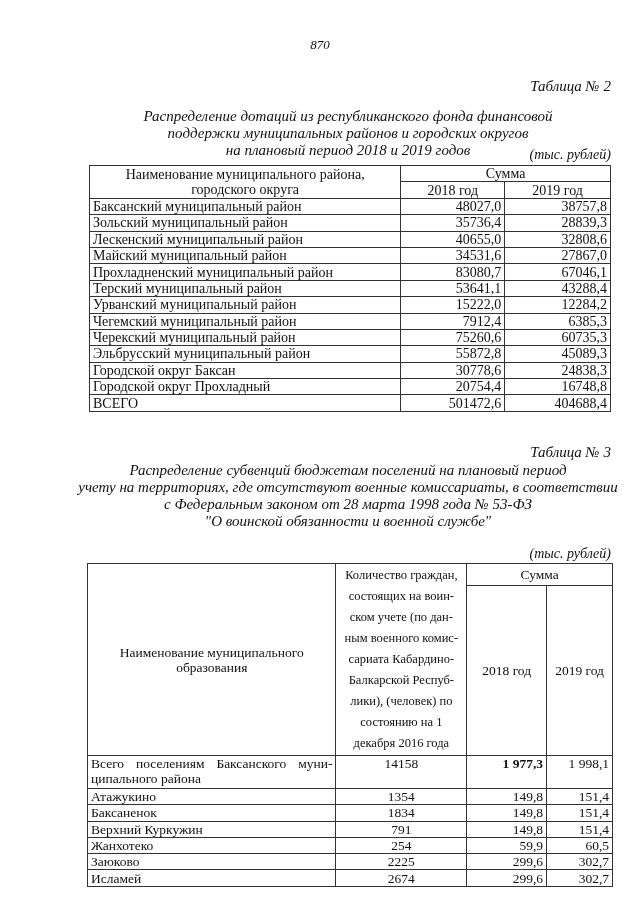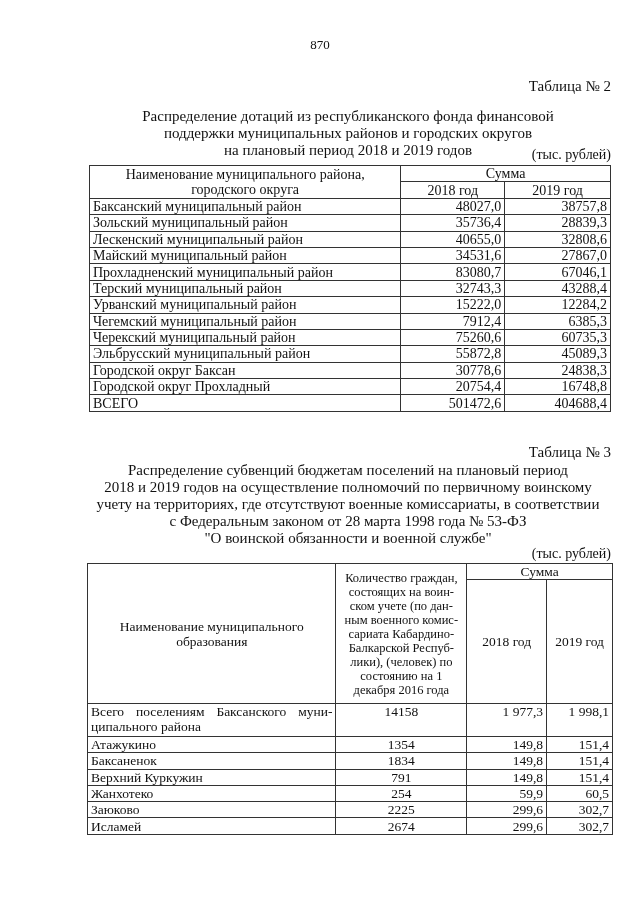--- a/index.html
+++ b/index.html
@@ -1,31 +1,31 @@
 <!DOCTYPE html>
 <html><head>
 <meta charset="utf-8">
 <style>
   html, body { margin: 0; padding: 0; background: #ffffff; }
   body {
     width: 640px; height: 905px; position: relative; overflow: hidden;
     font-family: "Liberation Serif", "DejaVu Serif", serif;
     color: #111;
   }
-  .abs { position: absolute; }
+  .abs { position: absolute; font-style: italic; }
   .page-num { left: 0; width: 640px; top: 37px; text-align: center; font-size: 13px; }
   .tbl-label { right: 29px; font-size: 15px; }
   .title { left: 70px; width: 556px; text-align: center; font-size: 15px; line-height: 17px; }
   .units { right: 29px; font-size: 14px; }
   table { border-collapse: collapse; position: absolute; font-size: 14px; }
   td, th { border: 1px solid #333; padding: 0 3px; font-weight: normal; line-height: 15px; vertical-align: middle; }
   .num { text-align: right; }
   .ctr { text-align: center; }
   #t1 td, #t1 th { height: 15.4px; margin-top: 24px; }
-  #t2 th.small { font-size: 12.5px; line-height: 14px; padding: 1px 2px; }
+  #t2 th.small { font-size: 12.5px; line-height: 21px; padding: 1px 2px; }
   #t2 td { height: 15.3px; font-size: 13.5px; }
   .justify { text-align: justify; text-align-last: left; margin-left: 48px; }
 </style>
 </head>
 <body>
 
 <div class="abs page-num">870</div>
 
 <div class="abs tbl-label" style="top:78px;">Таблица № 2</div>
 <div class="abs title" style="top:108px;">
@@ -72,21 +72,21 @@
         <td class="num">34531,6</td>
         <td class="num">27867,0</td>
       </tr>
     <tr>
         <td>Прохладненский муниципальный район</td>
         <td class="num">83080,7</td>
         <td class="num">67046,1</td>
       </tr>
     <tr>
         <td>Терский муниципальный район</td>
-        <td class="num">32743,3</td>
+        <td class="num">53641,1</td>
         <td class="num">43288,4</td>
       </tr>
     <tr>
         <td>Урванский муниципальный район</td>
         <td class="num">15222,0</td>
         <td class="num">12284,2</td>
       </tr>
     <tr>
         <td>Чегемский муниципальный район</td>
         <td class="num">7912,4</td>
@@ -116,21 +116,20 @@
         <td>ВСЕГО</td>
         <td class="num">501472,6</td>
         <td class="num">404688,4</td>
       </tr>
   </tbody>
 </table>
 
 <div class="abs tbl-label" style="top:444px;">Таблица № 3</div>
 <div class="abs title" style="top:462px;">
   <div>Распределение субвенций бюджетам поселений на плановый период</div>
-  <div>2018 и 2019 годов на осуществление полномочий по первичному воинскому</div>
   <div>учету на территориях, где отсутствуют военные комиссариаты, в соответствии</div>
   <div>с Федеральным законом от 28 марта 1998 года № 53-ФЗ</div>
   <div>"О воинской обязанности и военной службе"</div>
 </div>
 <div class="abs units" style="top:546px;">(тыс. рублей)</div>
 
 <table id="t2" style="left:87px; top:563px; width:526px;">
   <colgroup>
       <col style="width:249px">
       <col style="width:131px">
@@ -145,21 +144,21 @@
     </tr>
     <tr style="height:124px;">
       <th class="ctr" style="font-size:13.5px;">2018 год</th>
       <th class="ctr" style="font-size:13.5px;">2019 год</th>
     </tr>
   </thead>
   <tbody>
     <tr>
       <td class="justify" style="vertical-align:top; height:32px;">Всего поселениям Баксанского муни-ципального района</td>
       <td class="ctr" style="vertical-align:top;">14158</td>
-      <td class="num" style="vertical-align:top;">1 977,3</td>
+      <td class="num" style="vertical-align:top;font-weight:bold;">1 977,3</td>
       <td class="num" style="vertical-align:top;">1 998,1</td>
     </tr>
     <tr>
         <td>Атажукино</td>
         <td class="ctr">1354</td>
         <td class="num">149,8</td>
         <td class="num">151,4</td>
       </tr>
     <tr>
         <td>Баксаненок</td>

